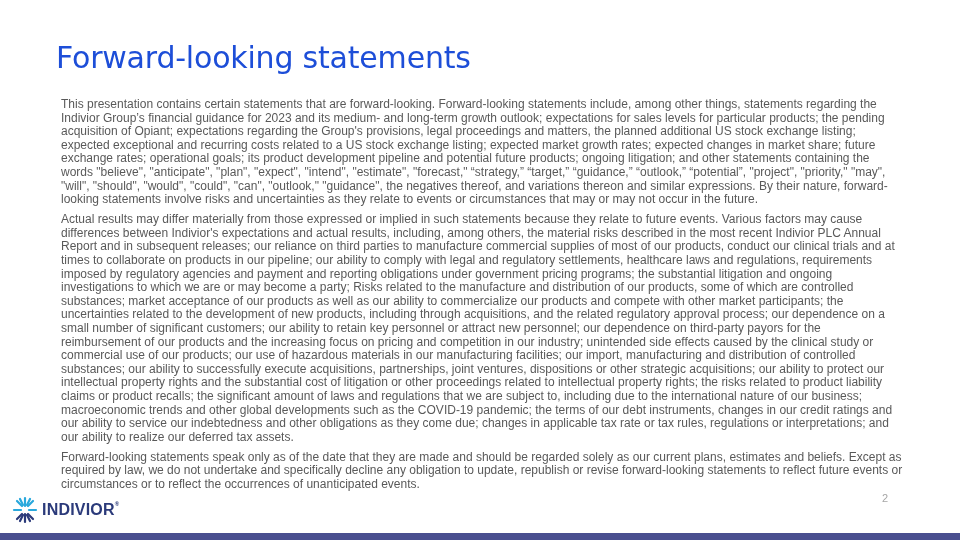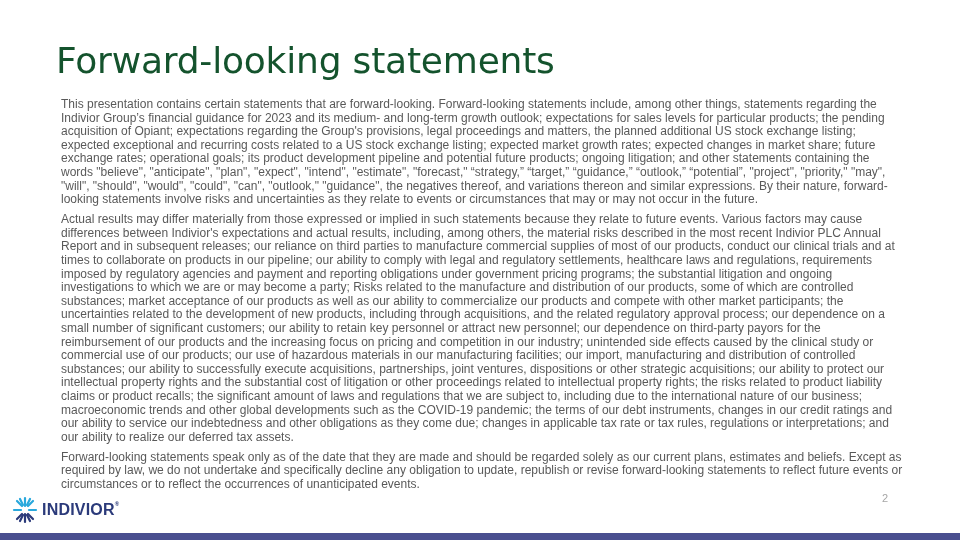--- a/index.html
+++ b/index.html
@@ -1,17 +1,17 @@
 <!DOCTYPE html>
 <html><head>
 <meta charset="utf-8">
 <style>
   html, body { margin:0; padding:0; }
   body { width:960px; height:540px; background:#ffffff; position:relative; overflow:hidden; font-family:"Liberation Sans", sans-serif; }
-  .title { position:absolute; left:56px; top:40px; font-size:36px; color:#14532d; font-family:"DejaVu Sans", sans-serif; font-weight:normal; letter-spacing:-0.2px; margin:0; }
+  .title { position:absolute; left:56px; top:40px; font-size:30px; color:#1d4ed8; font-family:"DejaVu Sans", sans-serif; font-weight:normal; letter-spacing:-0.2px; margin:0; }
   .body { position:absolute; left:61px; top:98px; width:842px; color:#595959; font-size:12px; line-height:13.6px; }
   .body p { margin:0 0 6.5px 0; text-align:left; }
   .page-num { position:absolute; left:882px; top:492px; font-size:11px; color:#a6a6a6; }
   .logo { position:absolute; left:12px; top:495px; height:30px; display:flex; align-items:center; }
   .logo-text { font-size:16px; font-weight:bold; color:#2b3a7a; margin-left:4px; letter-spacing:0.2px; font-family:"Liberation Sans", sans-serif; }
   .logo-reg { font-size:6px; vertical-align:top; color:#2b3a7a; }
   .footer-bar { position:absolute; left:0; bottom:0; width:960px; height:7px; background:#4a4f8f; }
 </style>
 </head>
 <body>

